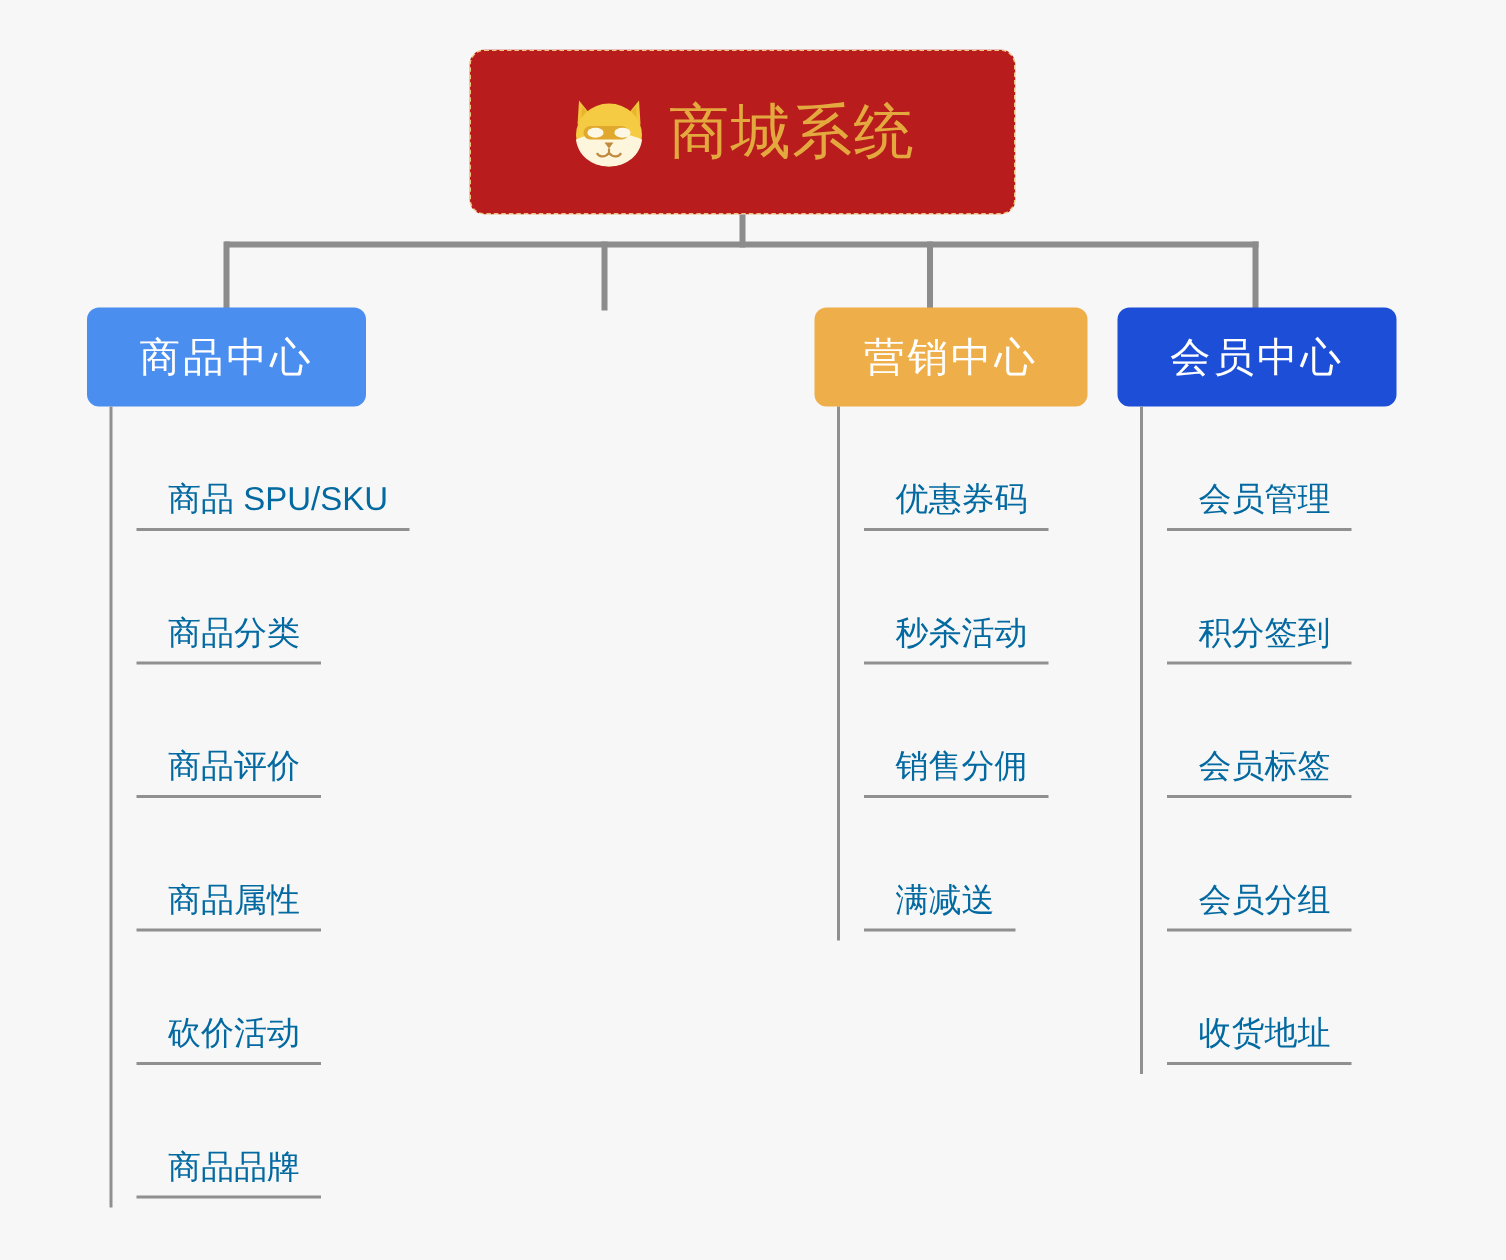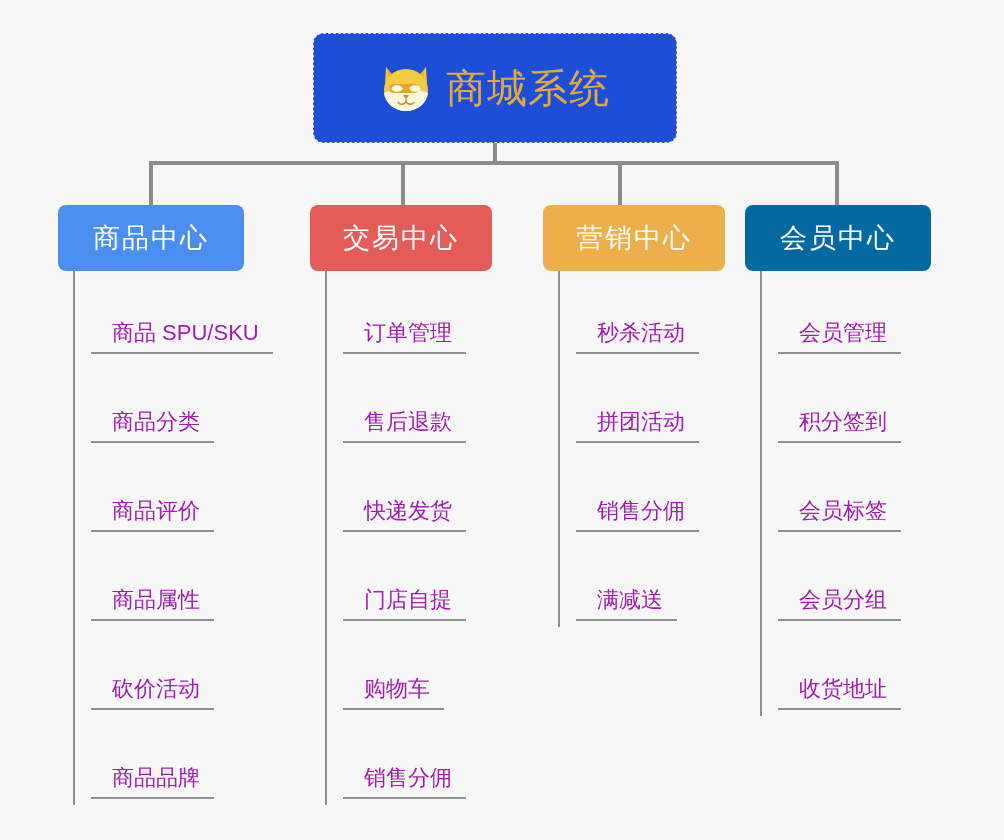--- a/index.html
+++ b/index.html
@@ -19,21 +19,21 @@
     background: #f7f7f7;
   }
 
   
   .root-node {
     position: absolute;
     left: 313px;
     top: 33px;
     width: 364px;
     height: 110px;
-    background: #1d4ed8;
+    background: #b91c1c;
     border: 1px dashed #edc57c;
     border-radius: 10px;
     display: flex;
     align-items: center;
     justify-content: center;
     gap: 14px;
   }
   .root-icon {
     width: 52px;
     height: 50px;
@@ -69,21 +69,21 @@
     align-items: center;
     justify-content: center;
     color: #ffffff;
     font-size: 27px;
     letter-spacing: 2px;
     white-space: nowrap;
   }
   .branch-head.c-blue   { background: #4a8ef0; }
   .branch-head.c-red    { background: #e45b58; }
   .branch-head.c-orange { background: #eeaf4a; }
-  .branch-head.c-green  { background: #0369a1; }
+  .branch-head.c-green  { background: #1d4ed8; }
 
   
   .branch-list {
     position: relative;
     margin-top: 0;
     padding-left: 16px;
     border-left: 2px solid #909090;
     margin-left: 15px;
   }
 
@@ -91,21 +91,21 @@
     position: relative;
     height: 89px;
     display: flex;
     align-items: flex-end;
     padding-left: 21px;
     padding-bottom: 6px;
   }
   .leaf-label {
     font-size: 22px;
     line-height: 1.2;
-    color: #a21caf;
+    color: #0369a1;
     white-space: nowrap;
     padding: 0 14px 6px 0;
     border-bottom: 2px solid #909090;
     margin-left: -21px;
     padding-left: 21px;
   }
 </style>
 </head>
 <body>
 
@@ -156,56 +156,31 @@
         </div>
       <div class="leaf">
           <span class="leaf-label">砍价活动</span>
         </div>
       <div class="leaf">
           <span class="leaf-label">商品品牌</span>
         </div>
     </div>
   </div>
 
-  <div class="branch" style="left:310px; width:182px;">
-    <div class="branch-head c-red">
-      <span>交易中心</span>
-    </div>
-    <div class="branch-list">
-      <div class="leaf">
-          <span class="leaf-label">订单管理</span>
-        </div>
-      <div class="leaf">
-          <span class="leaf-label">售后退款</span>
-        </div>
-      <div class="leaf">
-          <span class="leaf-label">快递发货</span>
-        </div>
-      <div class="leaf">
-          <span class="leaf-label">门店自提</span>
-        </div>
-      <div class="leaf">
-          <span class="leaf-label">购物车</span>
-        </div>
-      <div class="leaf">
-          <span class="leaf-label">销售分佣</span>
-        </div>
-    </div>
-  </div>
 
   <div class="branch" style="left:543px; width:182px;">
     <div class="branch-head c-orange">
       <span>营销中心</span>
     </div>
     <div class="branch-list">
       <div class="leaf">
+          <span class="leaf-label">优惠券码</span>
+        </div>
+      <div class="leaf">
           <span class="leaf-label">秒杀活动</span>
-        </div>
-      <div class="leaf">
-          <span class="leaf-label">拼团活动</span>
         </div>
       <div class="leaf">
           <span class="leaf-label">销售分佣</span>
         </div>
       <div class="leaf">
           <span class="leaf-label">满减送</span>
         </div>
     </div>
   </div>
 

